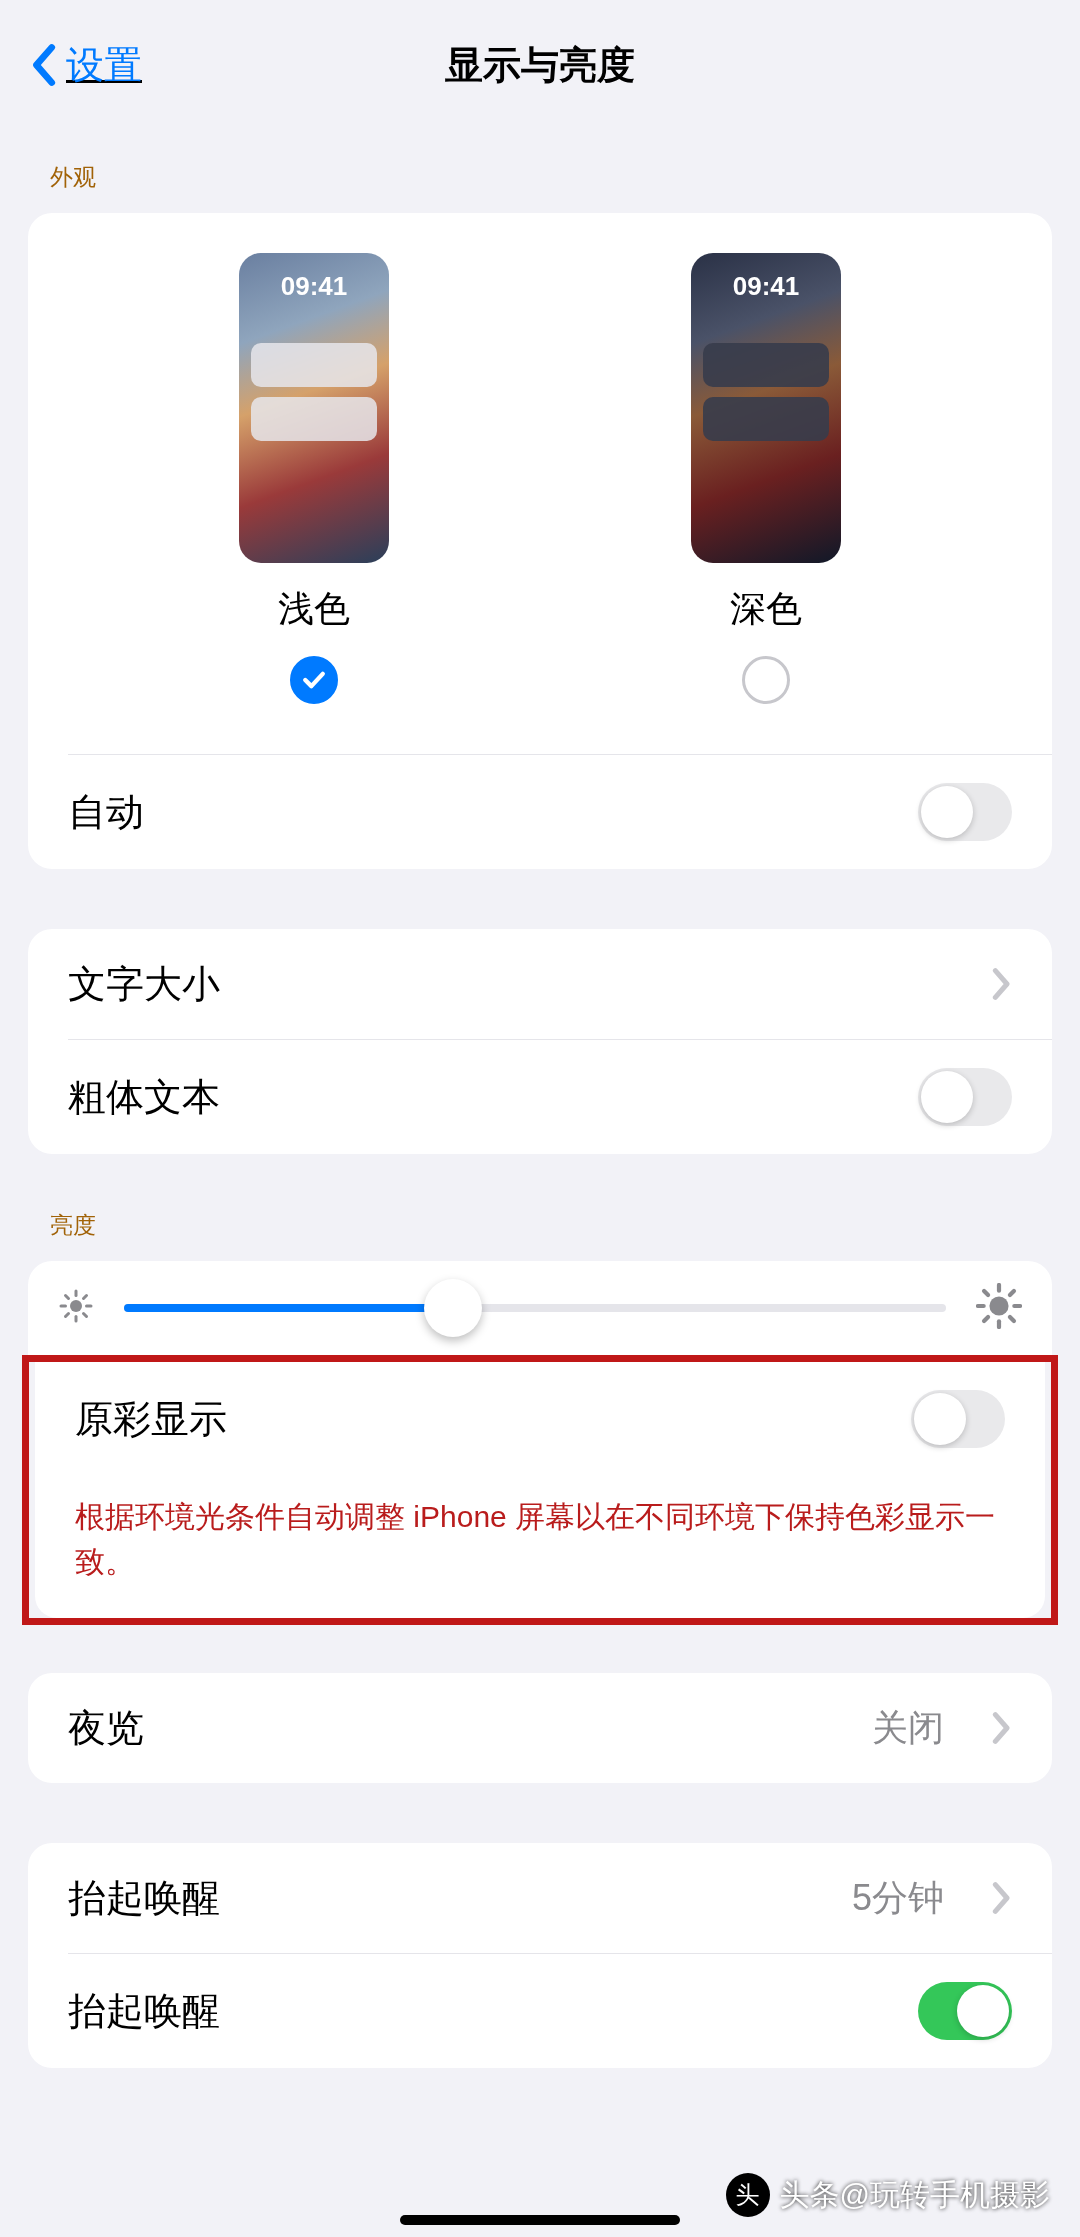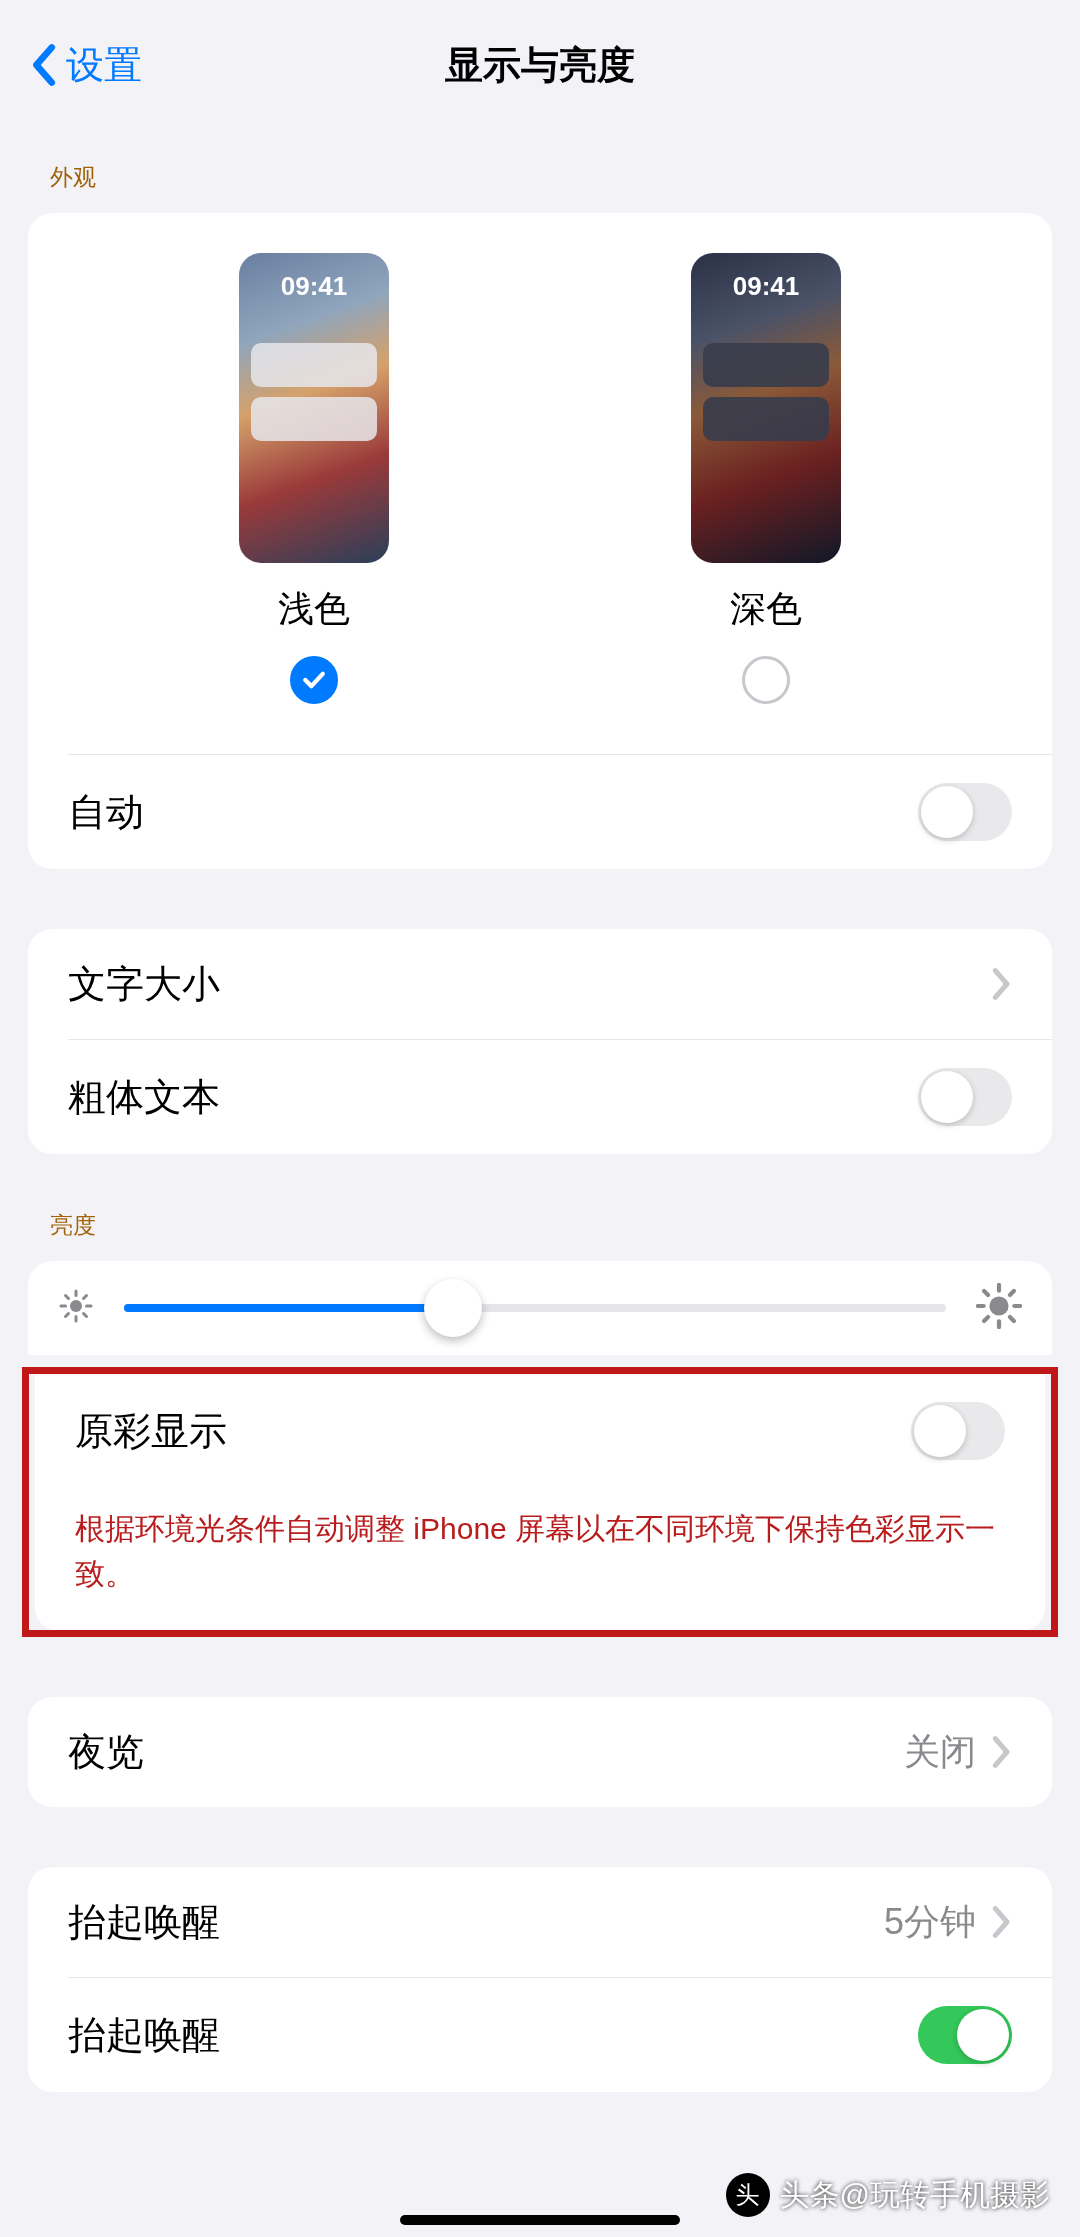--- a/index.html
+++ b/index.html
@@ -13,20 +13,21 @@
       width: 1080px;
       background: #f2f2f7;
       padding-bottom: 50px;
     }
     .nav-bar {
       display: flex;
       align-items: center;
       padding: 24px 28px;
       position: relative;
       height: 130px;
+      text-decoration: underline;
     }
     .back-button {
       display: flex;
       align-items: center;
       color: #007aff;
       font-size: 38px;
       cursor: pointer;
     }
     .back-button svg {
       width: 30px;
@@ -141,20 +142,21 @@
       color: #000;
     }
     .row-value {
       font-size: 36px;
       color: #8a8a8e;
       margin-right: 16px;
     }
     .row-right {
       display: flex;
       align-items: center;
+      gap: 32px;
     }
     .chevron {
       width: 20px;
       height: 34px;
     }
     .toggle {
       width: 94px;
       height: 58px;
       background: #e9e9eb;
       border-radius: 30px;
@@ -210,21 +212,21 @@
       width: 58px;
       height: 58px;
       background: #fff;
       border-radius: 50%;
       top: 50%;
       transform: translate(-50%, -50%);
       box-shadow: 0 4px 10px rgba(0,0,0,0.25);
     }
     .highlight-box {
       border: 7px solid #c01818;
-      margin: 12px 22px;
+      margin: 0 22px;
       border-radius: 0;
     }
     .highlight-box .card {
       margin: 0 6px;
       border-radius: 0 0 22px 22px;
     }
     .description {
       padding: 18px 40px 34px 40px;
       font-size: 30px;
       color: #b91c1c;

